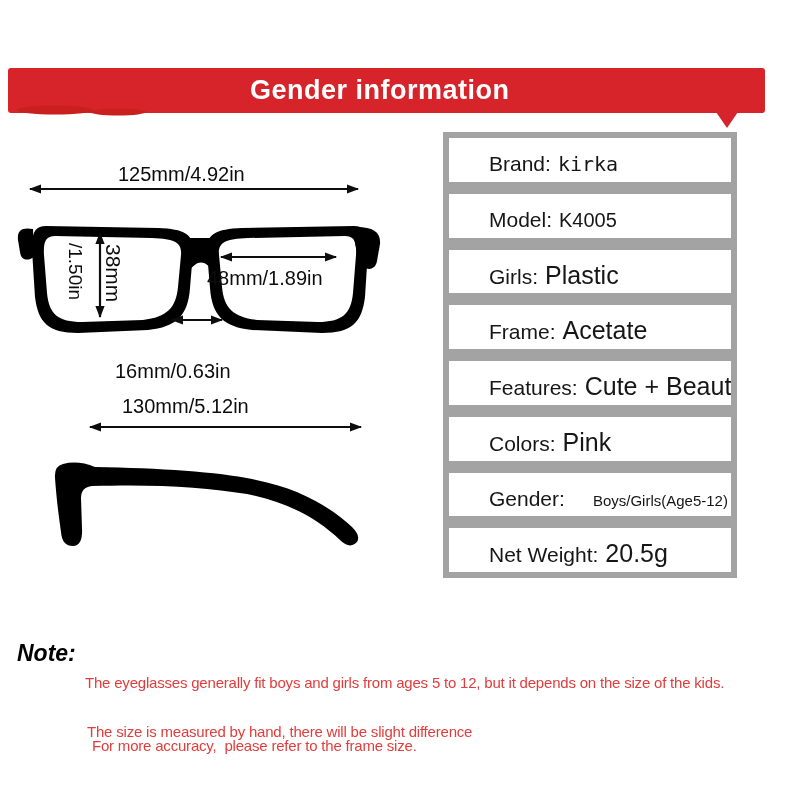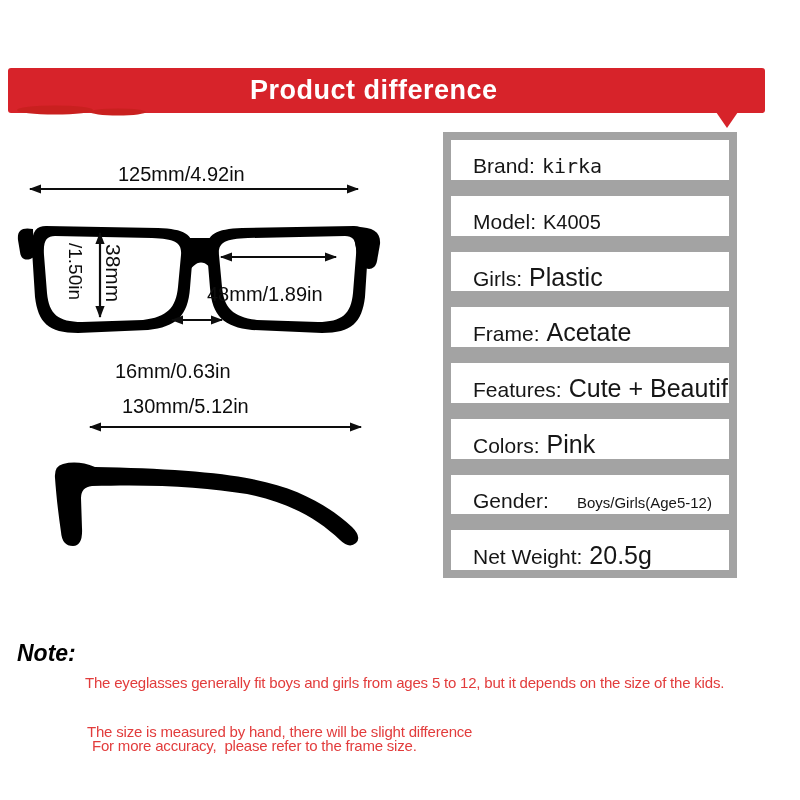--- a/index.html
+++ b/index.html
@@ -26,43 +26,43 @@
   }
   .vdim{
     position:absolute;color:#0d0d0d;line-height:1;white-space:nowrap;
     writing-mode:vertical-rl;text-orientation:mixed;
   }
   .v38{left:103px;top:244px;font-size:21px;}
   .v150{left:66px;top:243px;font-size:19px;}
   
   .spec{position:absolute;left:443px;top:132px;width:294px;}
   .spec .row{
-    box-sizing:border-box;height:55.75px;border:8px solid #a3a3a3;
-    background:#fff;padding-left:22px;line-height:51.7px;white-space:nowrap;
+    box-sizing:border-box;height:55.75px;border:6px solid #a3a3a3;
+    background:#fff;padding-left:40px;line-height:51.7px;white-space:nowrap;
     overflow:hidden;
   }
   .spec .lab{font-size:21px;color:#161616;}
   .spec .val{font-size:25px;color:#161616;margin-left:7px;}
   .spec .val.mono{font-family:"DejaVu Sans Mono","Liberation Mono",monospace;font-size:20px;}
   .spec .val.md{font-size:20px;}
   .spec .val.xs{font-size:15px;margin-left:28px;}
   
   .note-label{position:absolute;left:17px;top:640px;font-size:23px;font-weight:bold;color:#000;font-style:italic;}
   .note-line{position:absolute;font-size:15px;letter-spacing:-0.2px;color:#e23c3c;white-space:pre;margin-top:28px;}
   .nl0{left:85px;top:646px;}
   .nl1{left:92px;top:709px;}
   .nl2{left:87px;top:695px;}
 </style>
 </head>
 <body>
 
 <div class="canvas">
 
   <div class="banner">
-    <span class="title">Product difference</span>
+    <span class="title">Gender information</span>
   </div>
 
   <svg class="art" viewBox="0 0 800 800">
     <defs>
       <marker id="ah" viewBox="0 0 11 10" refX="10" refY="5" markerWidth="6" markerHeight="5" orient="auto-start-reverse">
         <path d="M0 0.8 L11 5 L0 9.2 Z" fill="#0d0d0d"></path>
       </marker>
     </defs>
 
     <g>
@@ -102,21 +102,21 @@
       <line x1="100" y1="233" x2="100" y2="317" marker-start="url(#ah)" marker-end="url(#ah)"></line>
       <line x1="221" y1="257" x2="336" y2="257" marker-start="url(#ah)" marker-end="url(#ah)"></line>
       <line x1="172" y1="320" x2="222" y2="320" marker-start="url(#ah)" marker-end="url(#ah)"></line>
       <line x1="90" y1="427" x2="361" y2="427" marker-start="url(#ah)" marker-end="url(#ah)"></line>
     </g>
   </svg>
 
   <div class="dim" style="left:118px;top:164px;">125mm/4.92in</div>
   <div class="vdim v38">38mm</div>
   <div class="vdim v150">/1.50in</div>
-  <div class="dim" style="left:207px;top:284px;">48mm/1.89in</div>
+  <div class="dim" style="left:207px;top:268px;">48mm/1.89in</div>
   <div class="dim" style="left:115px;top:332px;margin-top:29px;">16mm/0.63in</div>
   <div class="dim" style="left:122px;top:396px;">130mm/5.12in</div>
 
   <div class="spec">
     <div class="row">
       <span class="lab">Brand:</span><span class="val mono">kirka</span>
     </div>
     <div class="row">
       <span class="lab">Model:</span><span class="val md">K4005</span>
     </div>

